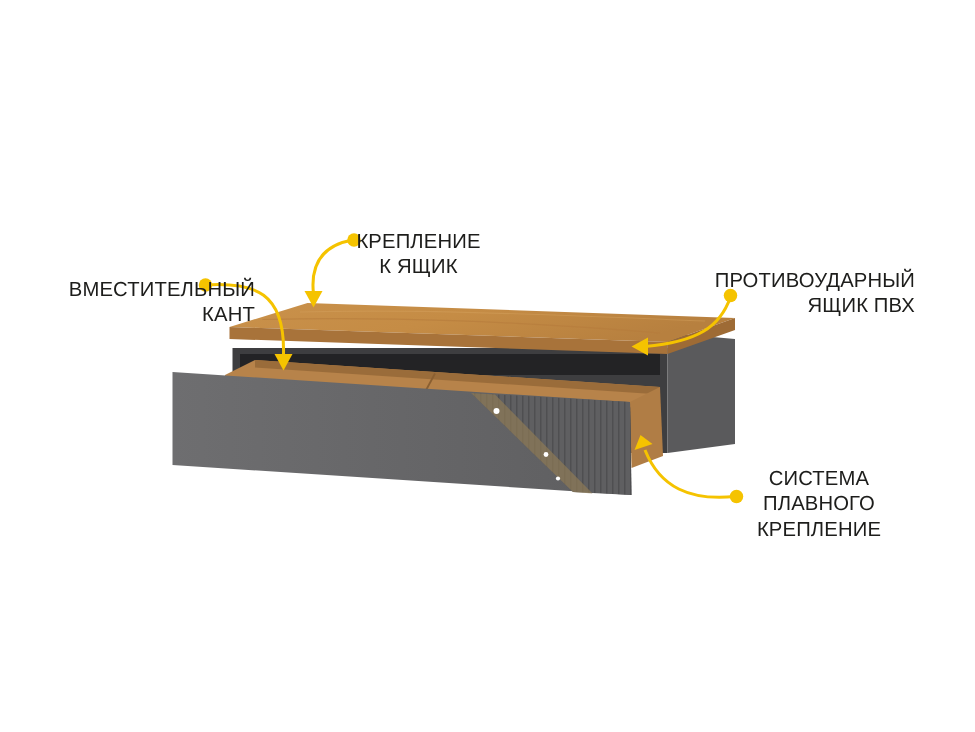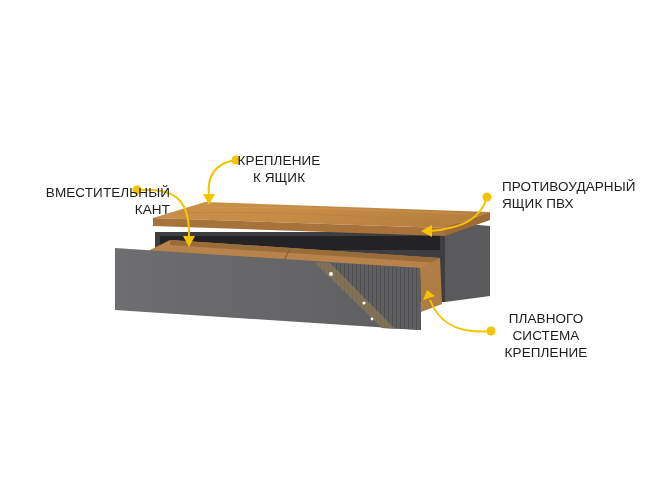--- a/index.html
+++ b/index.html
@@ -4,21 +4,21 @@
   <style>
     html, body { margin: 0; padding: 0; background: #ffffff; }
     body { width: 650px; height: 488px; position: relative; overflow: hidden;
            font-family: "Liberation Sans", sans-serif; }
     .stage { position: absolute; left: 0; top: 0; width: 650px; height: 488px; }
     .label { position: absolute; color: #1d1d1b; font-size: 13.5px; line-height: 17px;
              letter-spacing: 0.1px; white-space: nowrap; }
     .label span { display: block; }
     .lbl-drawer { left: 34px; top: 164px; text-align: right; width: 136px; margin-top: 20px; }
     .lbl-wall { left: 234px; top: 152px; text-align: center; width: 90px; }
-    .lbl-edge { left: 462px; top: 178px; text-align: left; width: 148px; margin-left: 40px; }
+    .lbl-edge { left: 462px; top: 178px; text-align: right; width: 148px; }
     .lbl-soft { left: 490px; top: 310px; text-align: center; width: 112px; }
     svg.scene { position: absolute; left: 0; top: 0; }
   </style>
 </head>
 <body>
 
 <div class="stage">
 
   <svg class="scene" width="650" height="488" viewBox="0 0 650 488">
     <defs>
@@ -99,18 +99,18 @@
     <span>КРЕПЛЕНИЕ</span>
     <span>К ЯЩИК</span>
   </div>
 
   <div class="label lbl-edge">
     <span>ПРОТИВОУДАРНЫЙ</span>
     <span>ЯЩИК ПВХ</span>
   </div>
 
   <div class="label lbl-soft">
+    <span>СИСТЕМА</span>
     <span>ПЛАВНОГО</span>
-    <span>СИСТЕМА</span>
     <span>КРЕПЛЕНИЕ</span>
   </div>
 
 </div>
 
 </body></html>

